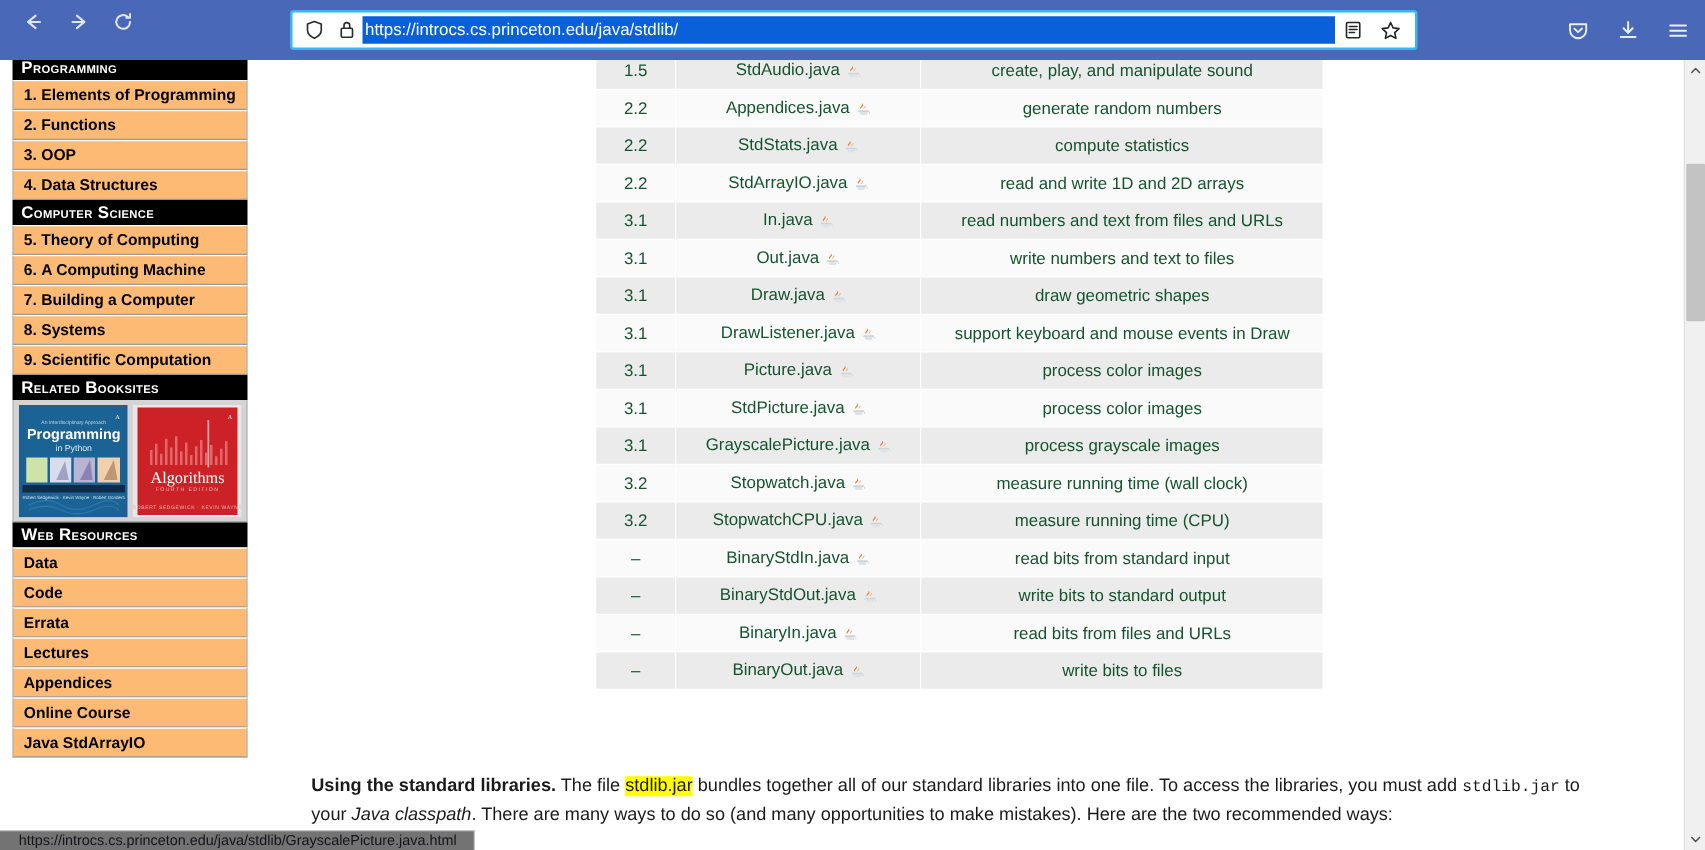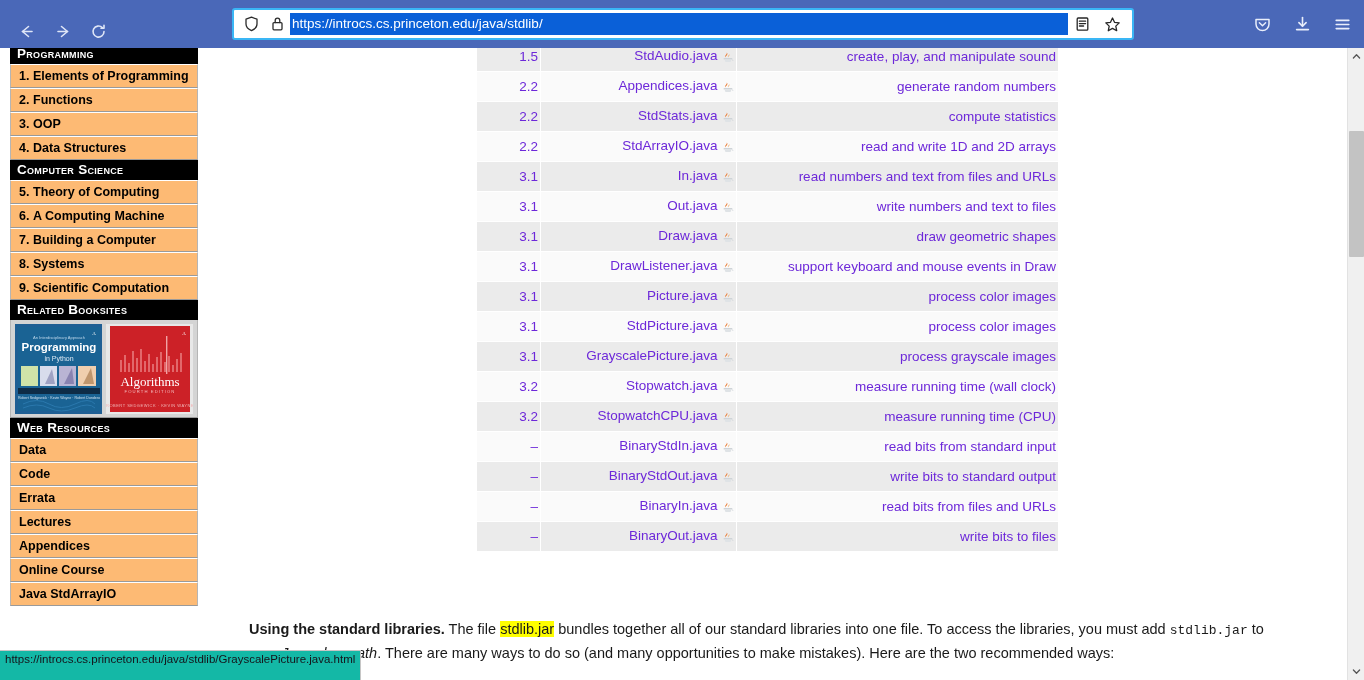--- a/index.html
+++ b/index.html
@@ -8,21 +8,21 @@
     overflow: hidden;
     font-family: "Liberation Sans", sans-serif;
     background: #ffffff;
   }
 
   
   #browser-toolbar {
     position: absolute; top: 0; left: 0;
     width: 1364px; height: 48px;
     background: #4a68b8;
-    display: flex; align-items: flex-end;
+    display: flex; align-items: flex-start;
   }
   #nav-buttons { display: flex; align-items: center; padding-left: 8px; }
   .nav-btn {
     width: 36px; height: 34px;
     display: flex; align-items: center; justify-content: center;
     color: #dfe6f7;
   }
   .nav-btn svg { display: block; }
 
   #urlbar-wrap {
@@ -116,22 +116,22 @@
   #content-table {
     position: absolute;
     left: 477px; top: -7px;
     width: 581px;
     border-collapse: separate;
     border-spacing: 0 1px;
     font-size: 13.5px;
   }
   #content-table td {
     height: 29px;
-    color: #6d28d9;
-    text-align: right;
+    color: #14532d;
+    text-align: center;
     vertical-align: middle;
     padding: 0 2px;
   }
   #content-table tr.odd td { background: #ebebeb; }
   #content-table tr.even td { background: #fafafa; }
   .col-sec { width: 60px; }
   .col-file { width: 187px; }
   .col-desc { width: 306px; }
   #content-table td.col-file, #content-table td.col-desc { border-left: 1px solid #ffffff; }
   .javaicon { display: inline-block; vertical-align: -3px; margin-left: 5px; }
@@ -150,25 +150,25 @@
   .hl {
     background: #ffff00;
     color: #1a1a1a;
   }
   .mono { font-family: "Liberation Mono", monospace; font-size: 13px; }
 
   
   #status-bar {
     position: absolute;
     left: 0; bottom: 0;
-    height: 30px;
-    background: #14b8a6;
+    height: 16px;
+    background: #737373;
     border: 1px solid #c6c6c6;
     border-left: none; border-bottom: none;
-    padding: 0 5px;
+    padding: 0 15px;
     font-size: 11.5px;
     color: #15141a;
     line-height: 16px;
     white-space: nowrap;
     max-width: 380px;
     overflow: hidden;
   }
 
   
   #scrollbar {

